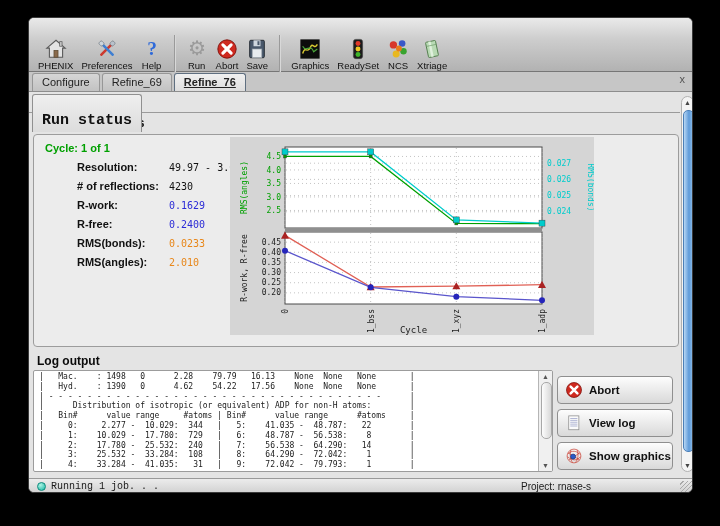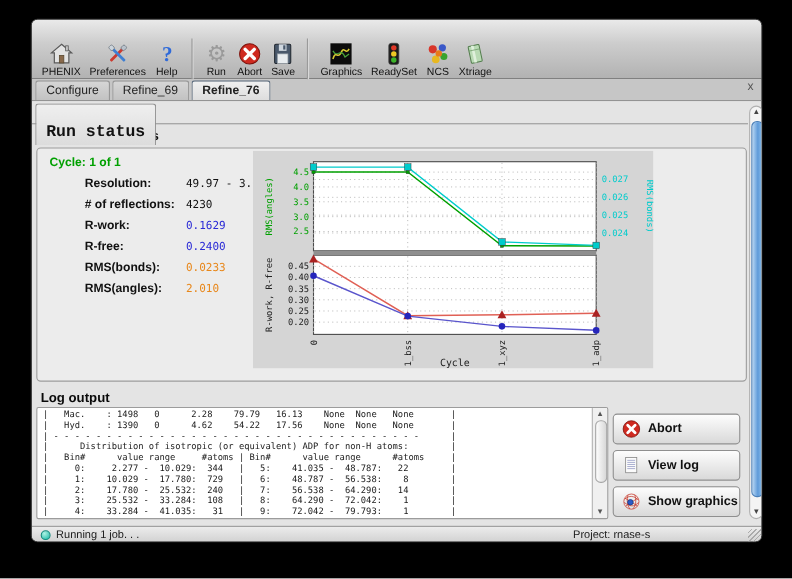--- a/index.html
+++ b/index.html
@@ -25,21 +25,21 @@
   .tbitem{display:flex;flex-direction:column;align-items:center;justify-content:flex-end;height:34px;
           padding:0 4px;cursor:default;}
   .tbitem .ticon{width:22px;height:22px;display:flex;align-items:center;justify-content:center;}
   .tbitem .tlabel{font-size:9.5px;color:#111;line-height:10px;margin-top:1px;white-space:nowrap;}
   .tbsep{width:1px;height:38px;background:#9a9a9a;margin:0 7px;box-shadow:1px 0 0 #d8d8d8;}
   
   .tabstrip{position:absolute;left:0;top:54px;width:665px;height:20px;background:#c6c6c6;
             border-bottom:1px solid #8d8d8d;display:flex;align-items:flex-end;padding-left:3px;box-sizing:border-box;}
   .tab{font-size:11px;color:#222;background:linear-gradient(#d6d6d6,#c2c2c2);border:1px solid #979797;
        border-bottom:none;border-radius:3px 3px 0 0;padding:2px 9px 3px 9px;margin-right:2px;}
-  .tab.active{background:linear-gradient(#f0f0f0,#dddddd);font-weight:bold;border-color:#5f6f80;}
+  .tab.active{background:linear-gradient(#f0f0f0,#dddddd);font-weight:bold;border-color:#5f6f80;text-decoration:underline;}
   .close-x{position:absolute;right:9px;top:3px;font-size:11px;color:#555;line-height:11px;}
   
   .page{position:absolute;left:0;top:74px;width:665px;height:386px;background:#e4e4e4;}
   .subtab{position:absolute;left:3px;top:2px;font-size:15px;font-weight:bold;color:#111;
           background:linear-gradient(#efefef,#dcdcdc);border:1px solid #909090;border-bottom:none;
           border-radius:3px 3px 0 0;padding:17px 9px 3px 9px;z-index:2;font-family:Liberation Mono, monospace;}
   .pageline{position:absolute;left:0;top:20px;width:651px;height:0;border-top:1px solid #9a9a9a;}
   .h-section{position:absolute;font-size:12px;font-weight:bold;color:#0a0a0a;}
   .statsbox{position:absolute;left:4px;top:42px;width:646px;height:213px;background:#ececec;
             border:1px solid #9c9c9c;border-radius:4px;box-sizing:border-box;}
@@ -64,21 +64,21 @@
   .mainsb{position:absolute;left:652px;top:4px;width:13px;height:376px;background:#f4f4f4;
           border:1px solid #b0b0b0;border-radius:7px;box-sizing:border-box;}
   .mainsb .arr{position:absolute;left:0;width:11px;text-align:center;font-size:7px;color:#444;}
   .mainsb .thumb{position:absolute;left:1px;top:13px;width:9px;height:340px;border-radius:5px;
           background:linear-gradient(90deg,#b8d7f4,#5e9ad9 55%,#8fc0ec);border:1px solid #4a7fb8;}
   
   .statusbar{position:absolute;left:0;top:460px;width:665px;height:15px;
              background:linear-gradient(#ececec,#cfcfcf);border-top:1px solid #9a9a9a;}
   .sdot{position:absolute;left:8px;top:3px;width:9px;height:9px;border-radius:50%;
         background:radial-gradient(circle at 35% 30%,#aef3e4,#17b8a6);border:1px solid #0e8a7c;box-sizing:border-box;}
-  .stext{position:absolute;left:22px;top:2px;font-size:10px;color:#1a1a1a;}
+  .stext{position:absolute;left:22px;top:2px;font-size:10px;color:#1a1a1a;font-family:Liberation Mono, monospace;}
   .sproject{position:absolute;left:492px;top:2px;font-size:10px;color:#1a1a1a;}
   .grip{position:absolute;right:2px;top:2px;width:12px;height:12px;
         background:repeating-linear-gradient(135deg,transparent 0 2px,#aaa 2px 3px);}
 </style>
 </head>
 <body>
 
 <div class="stage">
   <div class="window">
 

